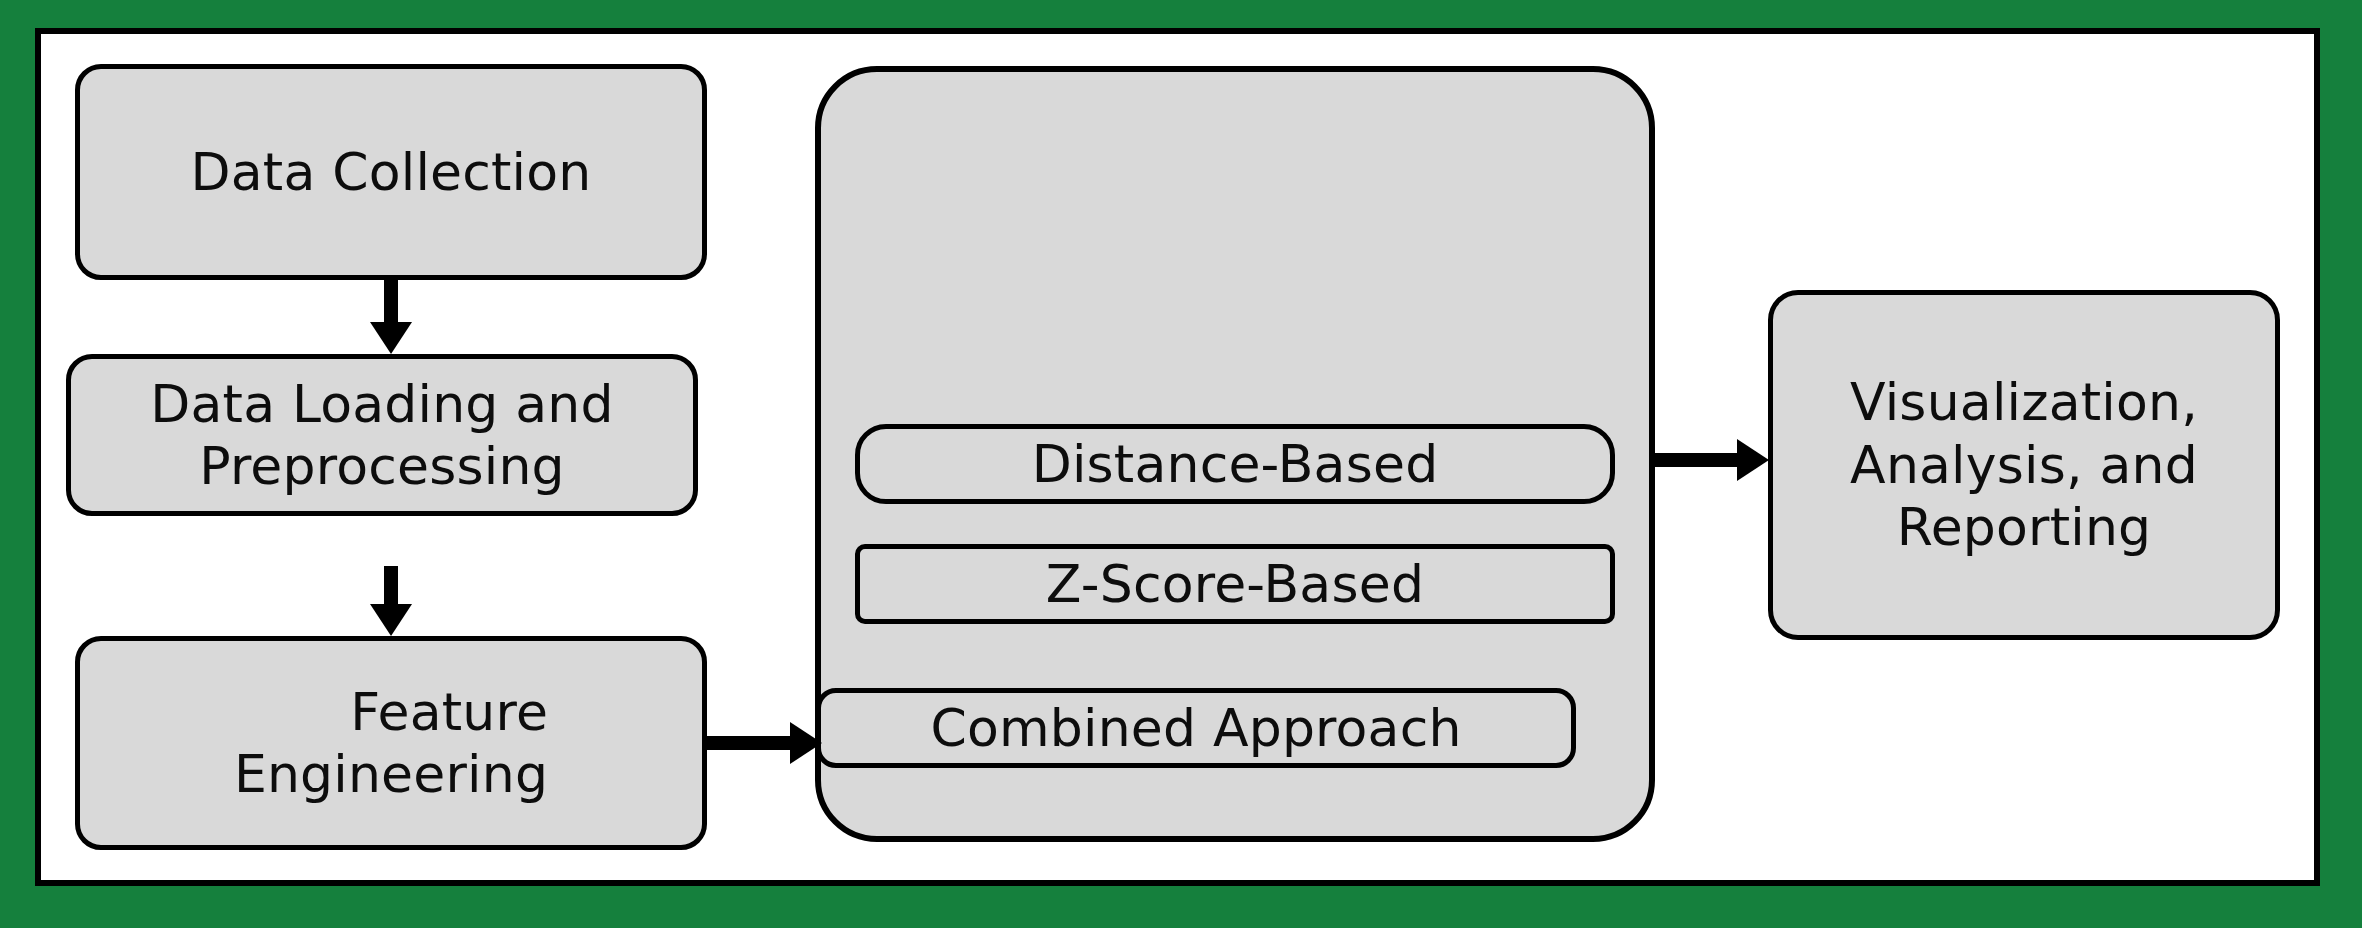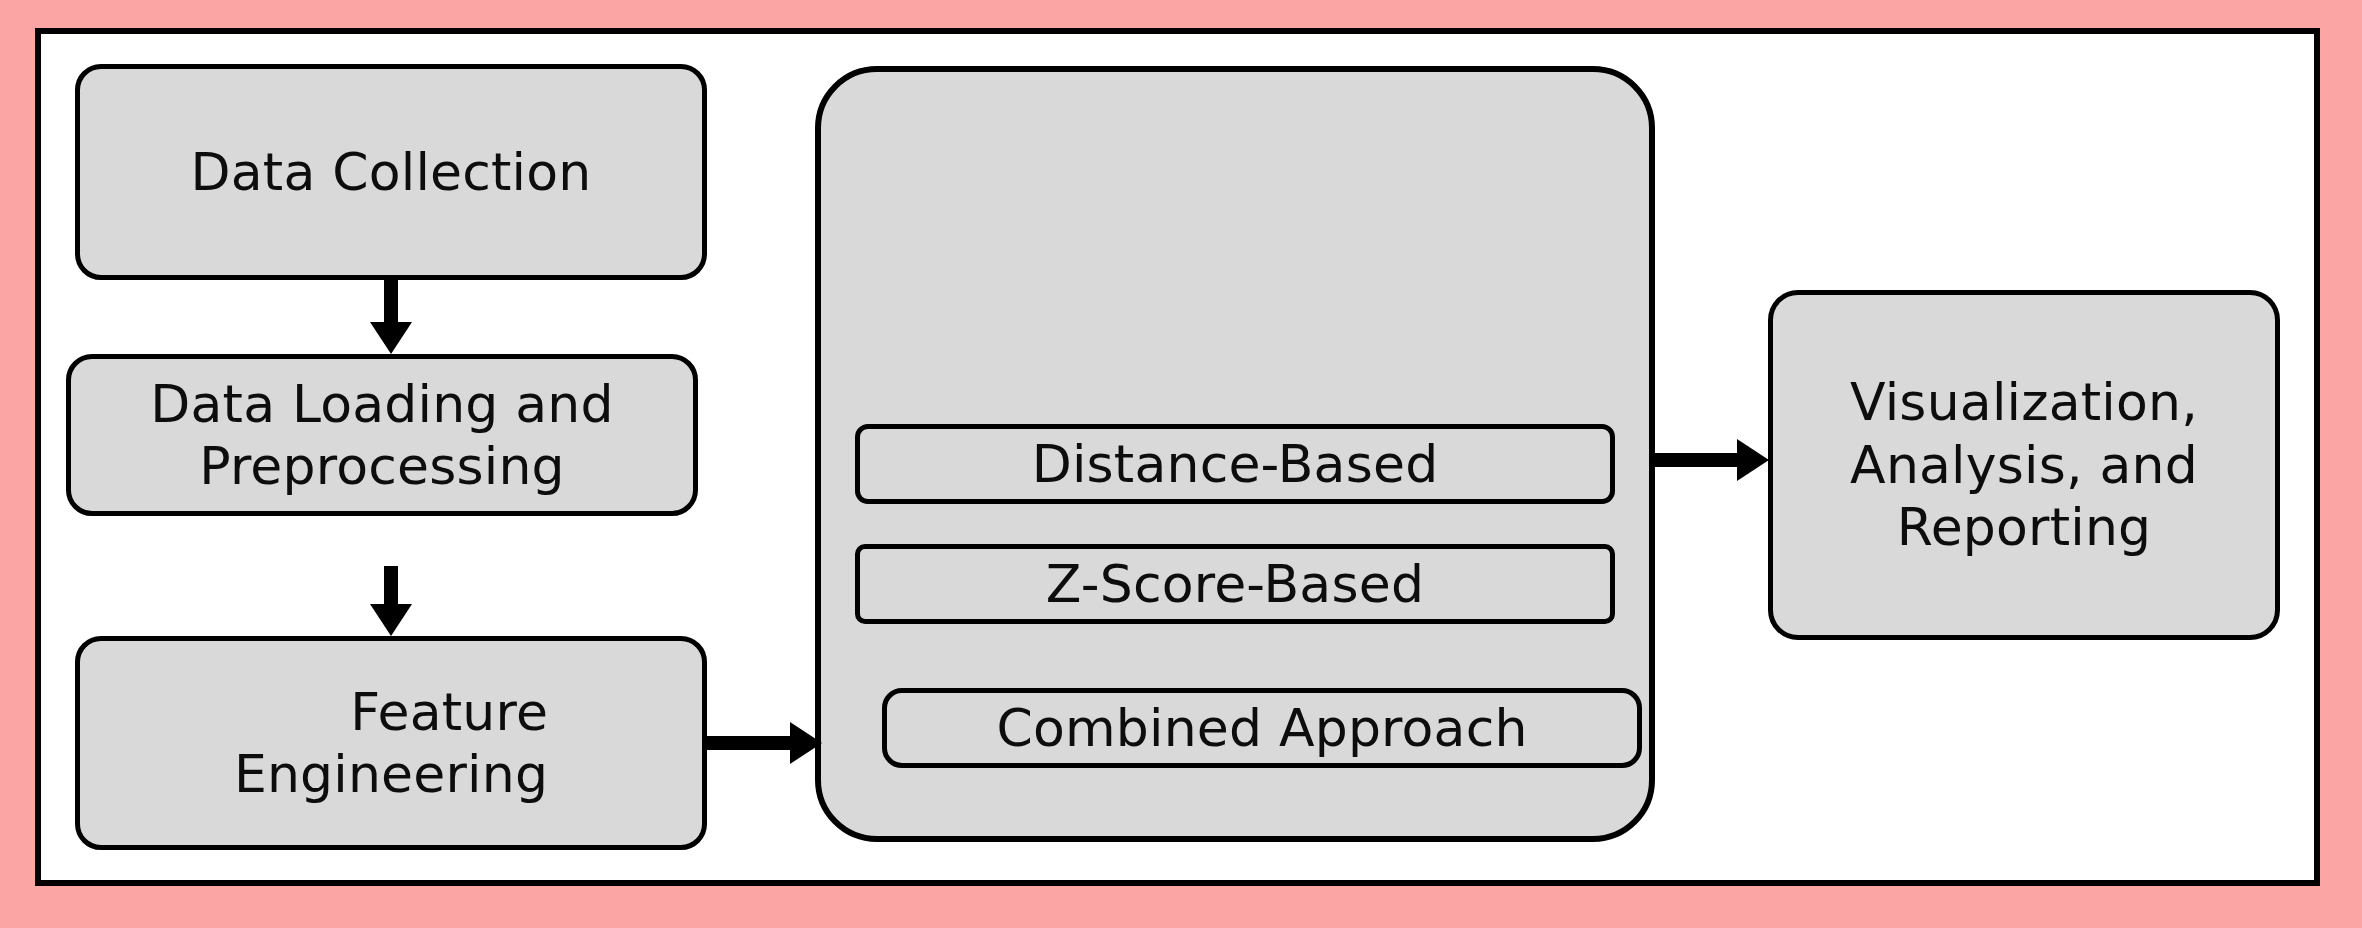--- a/index.html
+++ b/index.html
@@ -10,21 +10,21 @@
   body {
     width: 2362px;
     height: 928px;
     font-family: "DejaVu Sans", sans-serif;
     overflow: hidden;
   }
   #canvas {
     position: relative;
     width: 2362px;
     height: 928px;
-    background: #fca5a5;
+    background: #15803d;
   }
   
   .outer-frame {
     position: absolute;
     left: 35px;
     top: 28px;
     width: 2285px;
     height: 858px;
     border: 6px solid #000000;
     box-sizing: border-box;
@@ -71,29 +71,29 @@
     border-radius: 62px;
   }
   .n-clustering {
     left: 855px;  top: 122px; width: 760px;  height: 228px;
     border-width: 5px;
     border-radius: 24px;
   }
   .n-distance {
     left: 855px;  top: 424px; width: 760px;  height: 80px;
     border-width: 5px;
-    border-radius: 13px;
+    border-radius: 31px;
   }
   .n-zscore {
     left: 855px;  top: 544px; width: 760px;  height: 80px;
     border-width: 5px;
     border-radius: 10px;
   }
   .n-combined {
-    left: 882px;  top: 688px; width: 760px;  height: 80px;
+    left: 816px;  top: 688px; width: 760px;  height: 80px;
     border-width: 5px;
     border-radius: 20px;
   }
   
   .n-visualization {
     left: 1768px; top: 290px; width: 512px; height: 350px;
     border-radius: 30px;
   }
   
   .arrow {

